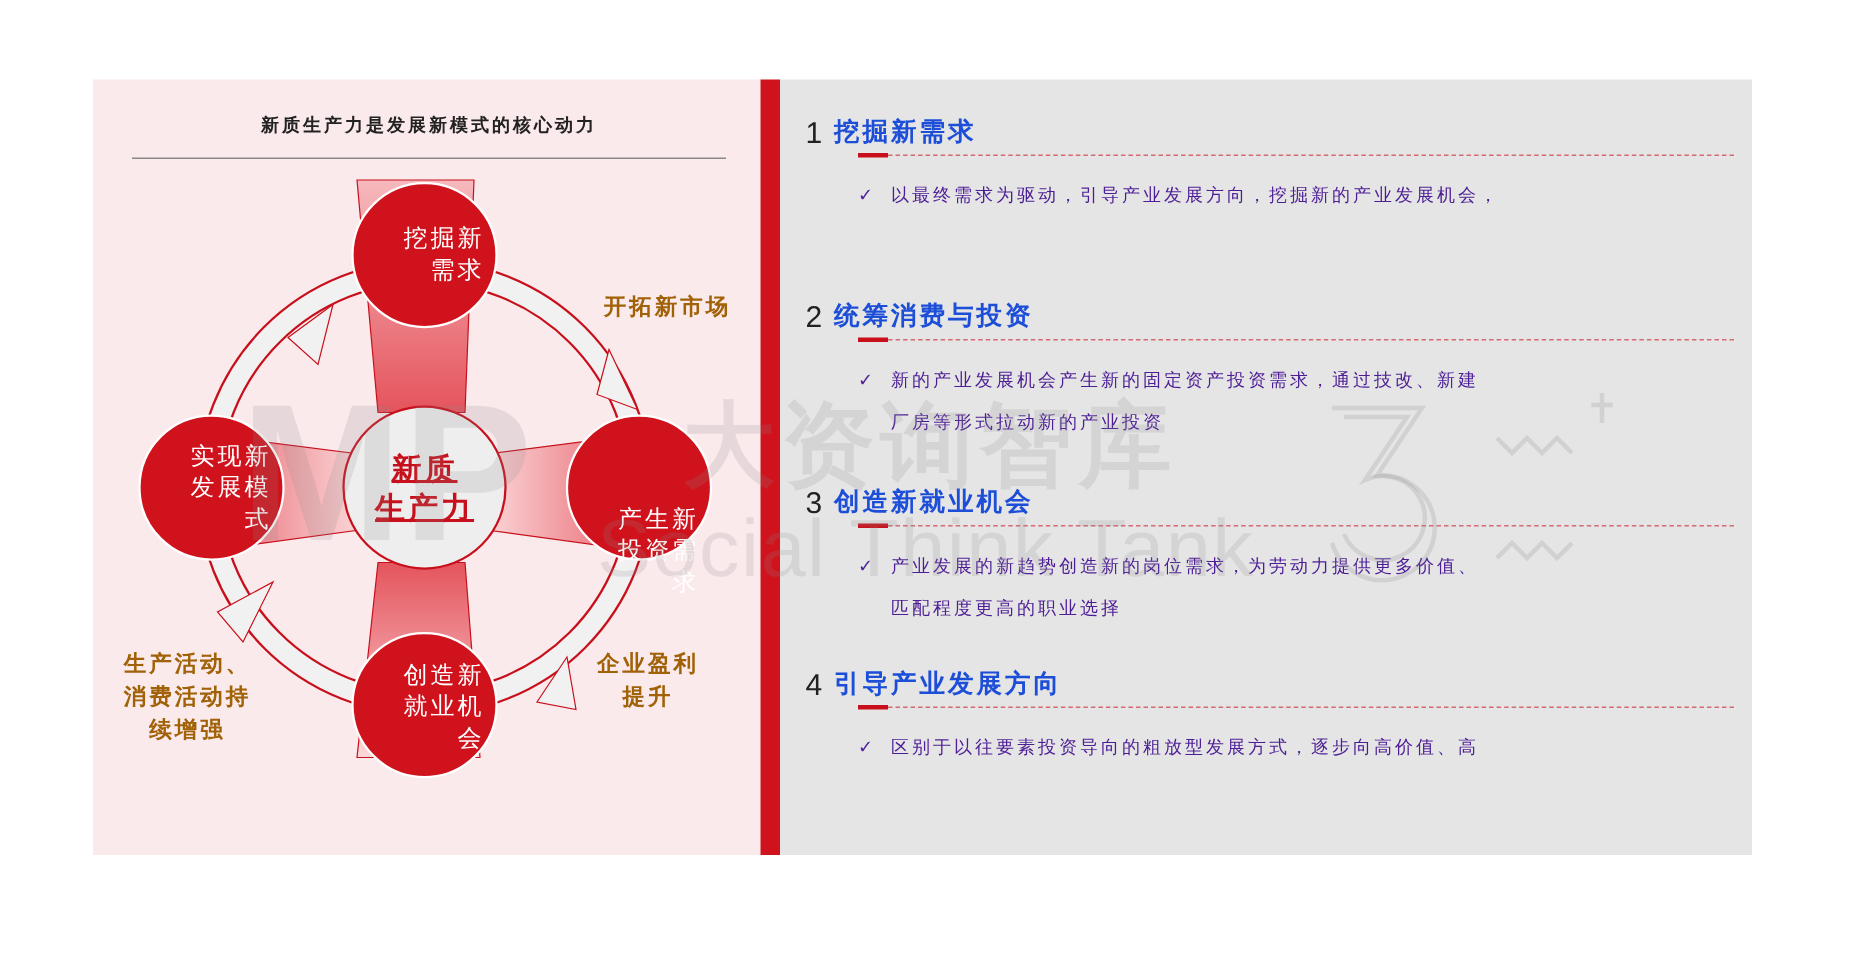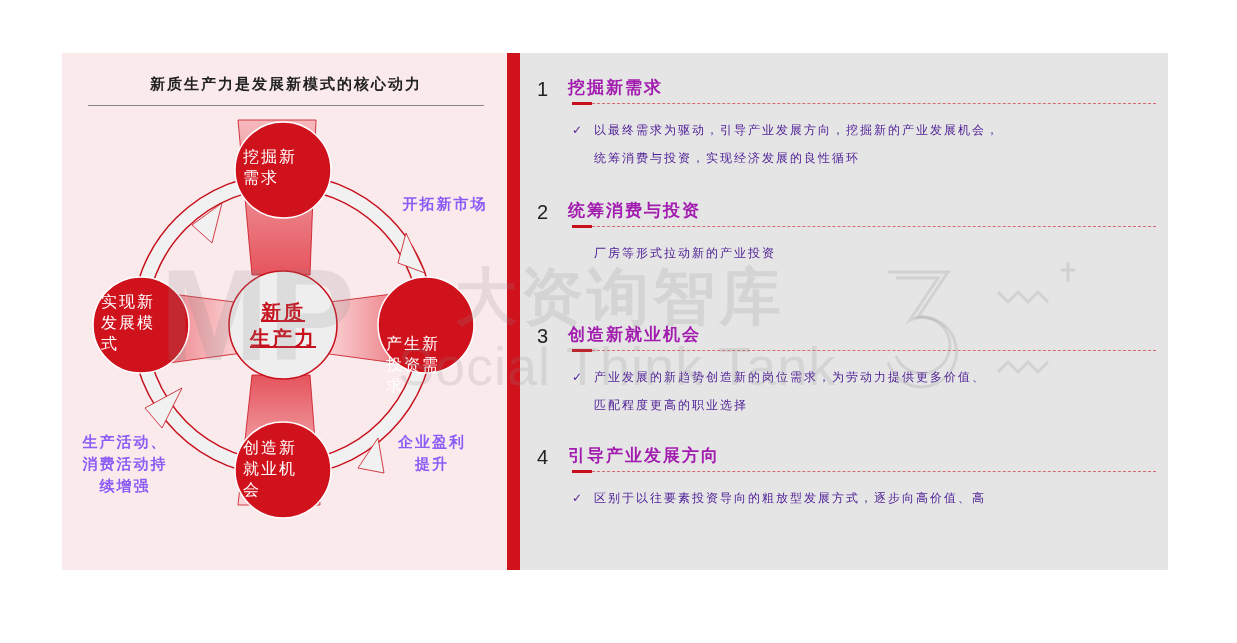--- a/index.html
+++ b/index.html
@@ -2,30 +2,30 @@
 <html><head>
   <meta charset="utf-8">
   <style>
     html, body { margin: 0; padding: 0; background: #ffffff; }
     body { width: 1237px; height: 643px; position: relative; overflow: hidden;
            font-family: "DejaVu Serif", "Liberation Serif", serif; }
     .left-panel { position: absolute; left: 62px; top: 53px; width: 445px; height: 517px; background: #fbeaec; }
     .red-bar { position: absolute; left: 507px; top: 53px; width: 13px; height: 517px; background: #d0121d; }
     .right-panel { position: absolute; left: 520px; top: 53px; width: 648px; height: 517px; background: #e5e5e5; }
     .left-title { position: absolute; left: 24px; top: 22px; width: 400px; text-align: center;
-                  font-size: 15px; font-weight: bold; color: #222; letter-spacing: 2px; }
+                  font-size: 12px; font-weight: bold; color: #222; letter-spacing: 2px; }
     .left-rule { position: absolute; left: 26px; top: 52px; width: 396px; height: 1px; background: #888; }
     svg.diagram { position: absolute; left: 0; top: 0; }
-    .circle-label { position: absolute; text-align: left; color: #fff; font-size: 16px; line-height: 21px; letter-spacing: 2px; font-family: Liberation Mono, monospace; }
+    .circle-label { position: absolute; text-align: right; color: #fff; font-size: 16px; line-height: 21px; letter-spacing: 2px; }
     .center-label { position: absolute; text-align: center; color: #c8101c; font-size: 20px; font-weight: bold; line-height: 26px; letter-spacing: 2px; }
-    .edge-label { position: absolute; text-align: center; color: #8b5cf6; font-size: 15px; font-weight: bold; line-height: 22px; letter-spacing: 2px; }
+    .edge-label { position: absolute; text-align: center; color: #a16207; font-size: 15px; font-weight: bold; line-height: 22px; letter-spacing: 2px; }
     .watermark { position: absolute; color: rgba(140,140,140,0.18); pointer-events: none; }
     .section { position: absolute; left: 0; width: 648px; }
     .sec-num { position: absolute; left: 17px; top: 0; font-family: "Liberation Sans", sans-serif; font-size: 20px; color: #222; }
-    .sec-title { position: absolute; left: 48px; top: -2px; font-size: 17px; font-weight: bold; color: #a21caf; letter-spacing: 2px; }
+    .sec-title { position: absolute; left: 36px; top: -2px; font-size: 17px; font-weight: bold; color: #1d4ed8; letter-spacing: 2px; }
     .sec-rule { position: absolute; left: 52px; top: 25px; width: 584px; border-top: 1px dashed #d56a72; }
     .sec-rule-accent { position: absolute; left: 52px; top: 24px; width: 20px; height: 3px; background: #c8101c; }
     .bullet { position: absolute; left: 52px; top: 38px; width: 590px; font-size: 12px; line-height: 28px; color: #4c1d95; letter-spacing: 2px; }
     .bullet .check { display: inline-block; width: 22px; font-family: "DejaVu Sans", sans-serif; }
     .bullet .indent { padding-left: 22px; }
   </style>
 </head>
 <body>
 
 <div class="left-panel">
@@ -113,30 +113,30 @@
 <div class="red-bar"></div>
 
 <div class="right-panel">
   <div class="section" style="top:25px;">
     <span class="sec-num">1</span>
     <span class="sec-title">挖掘新需求</span>
     <div class="sec-rule"></div>
     <div class="sec-rule-accent"></div>
     <div class="bullet">
       <div><span class="check">✓</span><span>以最终需求为驱动，引导产业发展方向，挖掘新的产业发展机会，</span></div>
-      <div class="indent">统筹消费与投资，实现经济发展的良性循环</div>
     </div>
   </div>
 
   <div class="section" style="top:148px;">
     <span class="sec-num">2</span>
     <span class="sec-title">统筹消费与投资</span>
     <div class="sec-rule"></div>
     <div class="sec-rule-accent"></div>
     <div class="bullet">
+      <div><span class="check">✓</span><span>新的产业发展机会产生新的固定资产投资需求，通过技改、新建</span></div>
       <div class="indent">厂房等形式拉动新的产业投资</div>
     </div>
   </div>
 
   <div class="section" style="top:272px;">
     <span class="sec-num">3</span>
     <span class="sec-title">创造新就业机会</span>
     <div class="sec-rule"></div>
     <div class="sec-rule-accent"></div>
     <div class="bullet">

